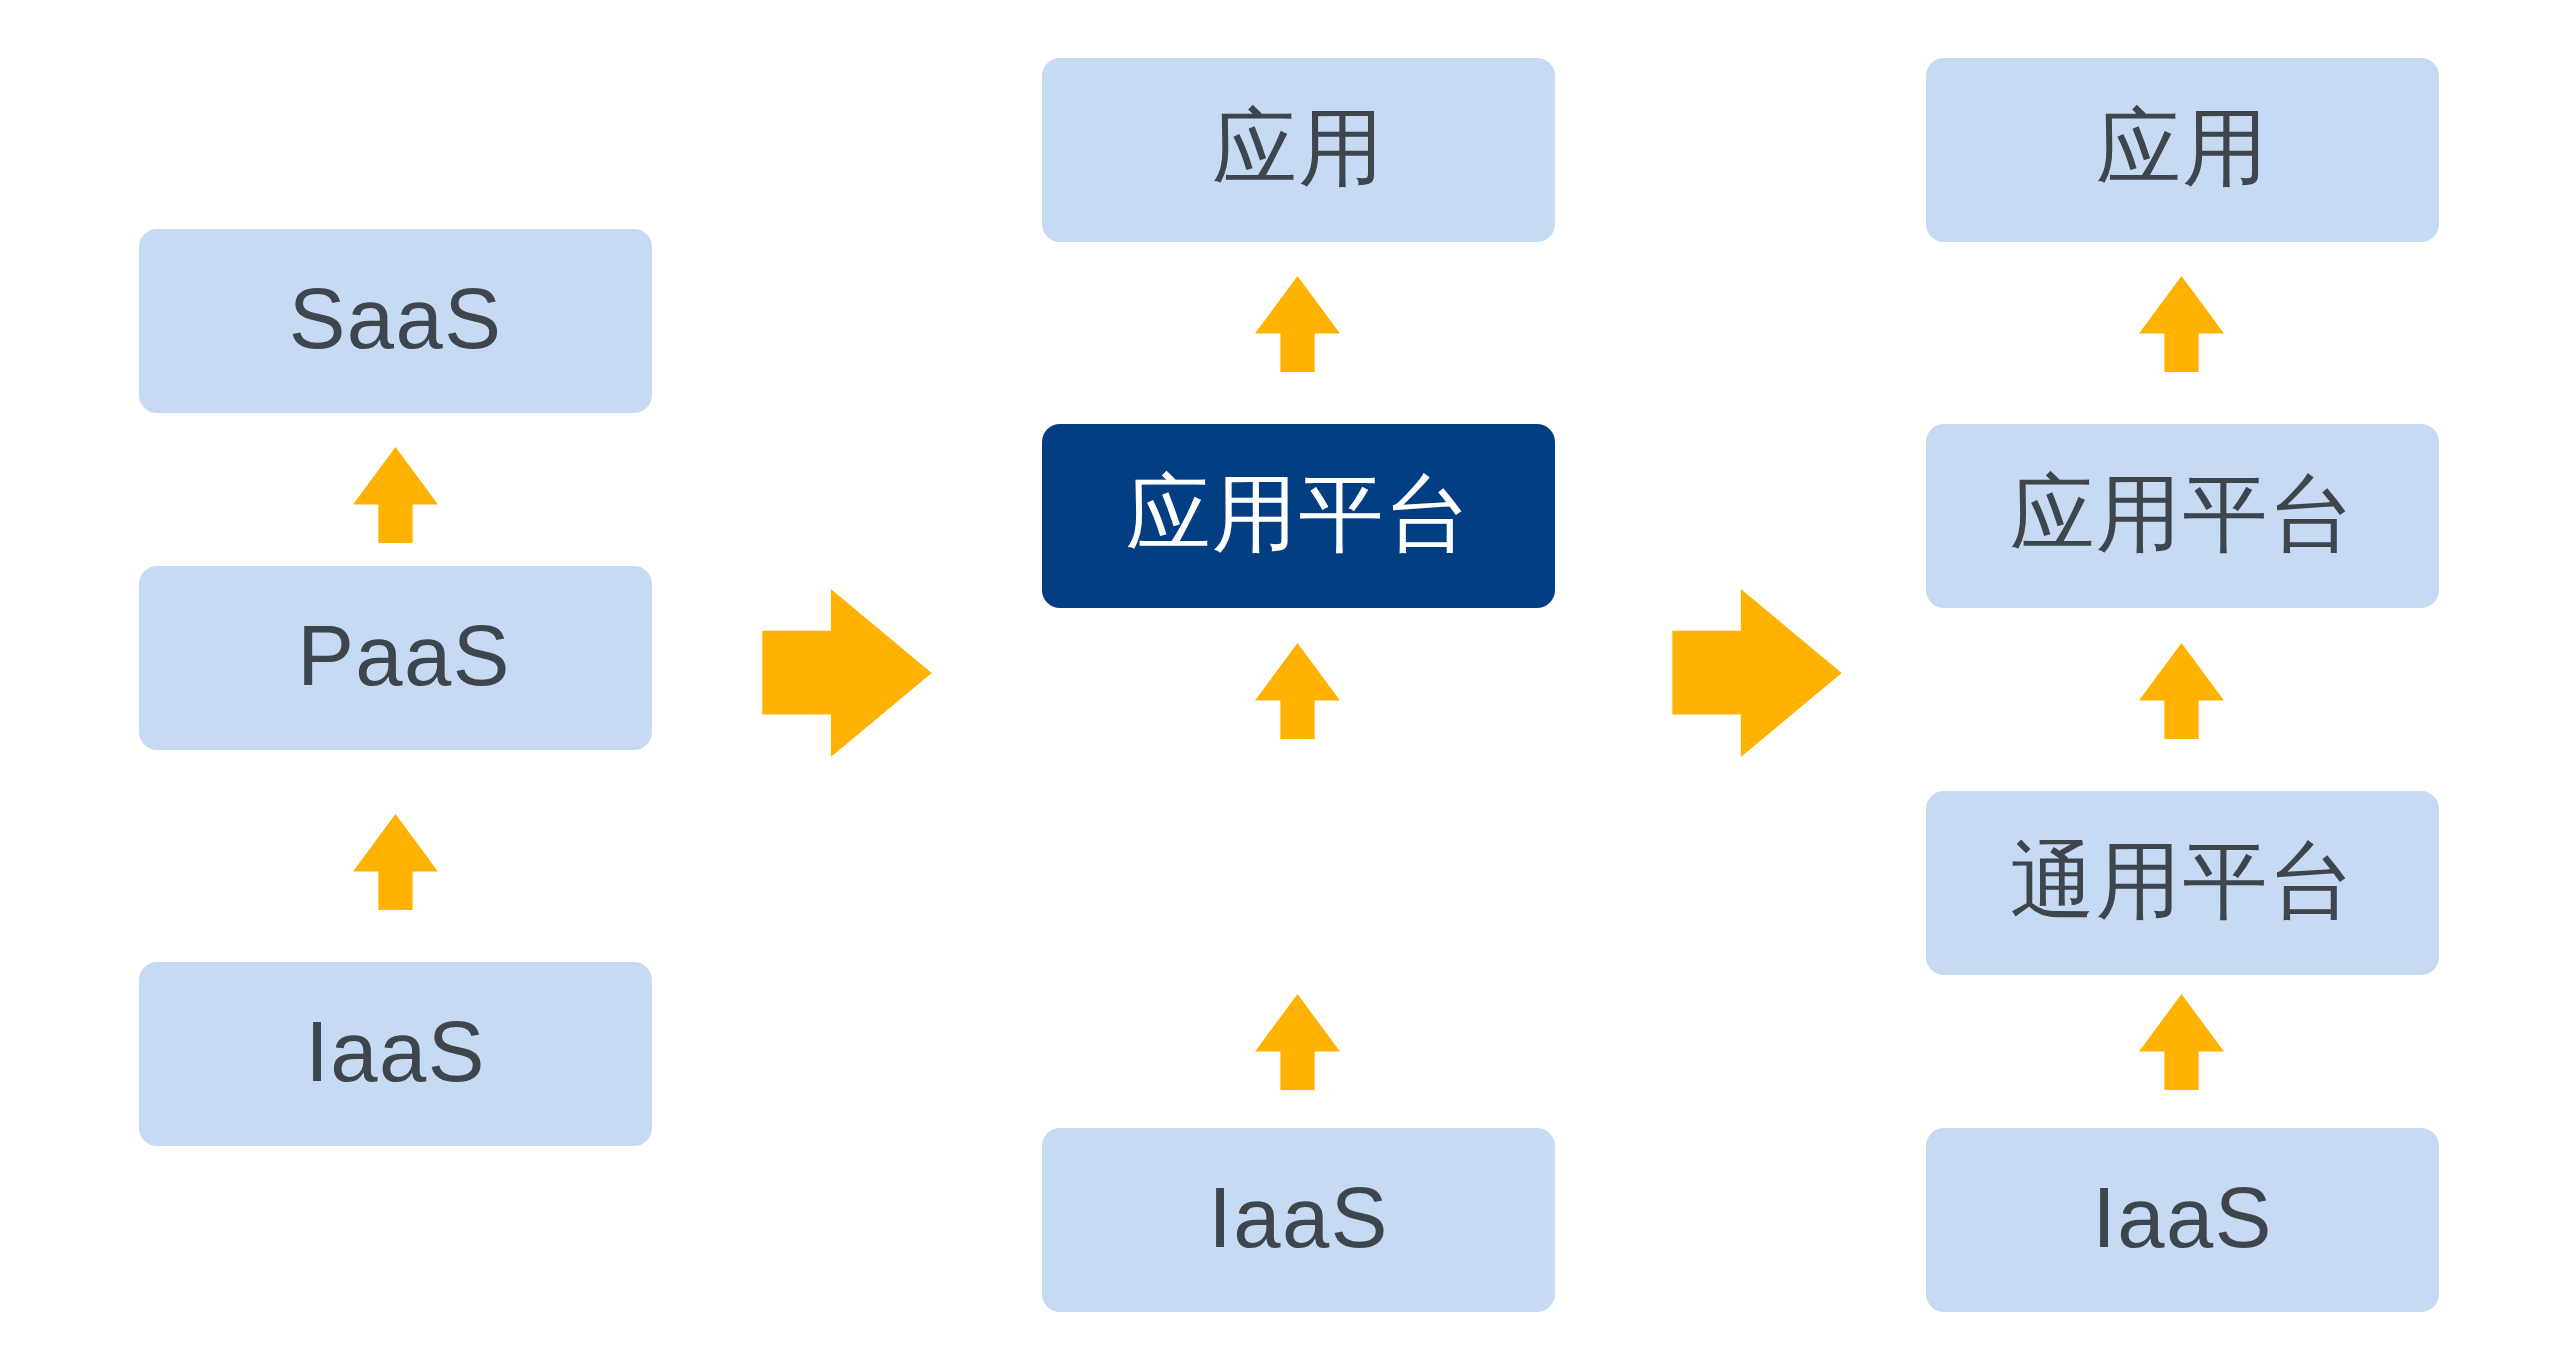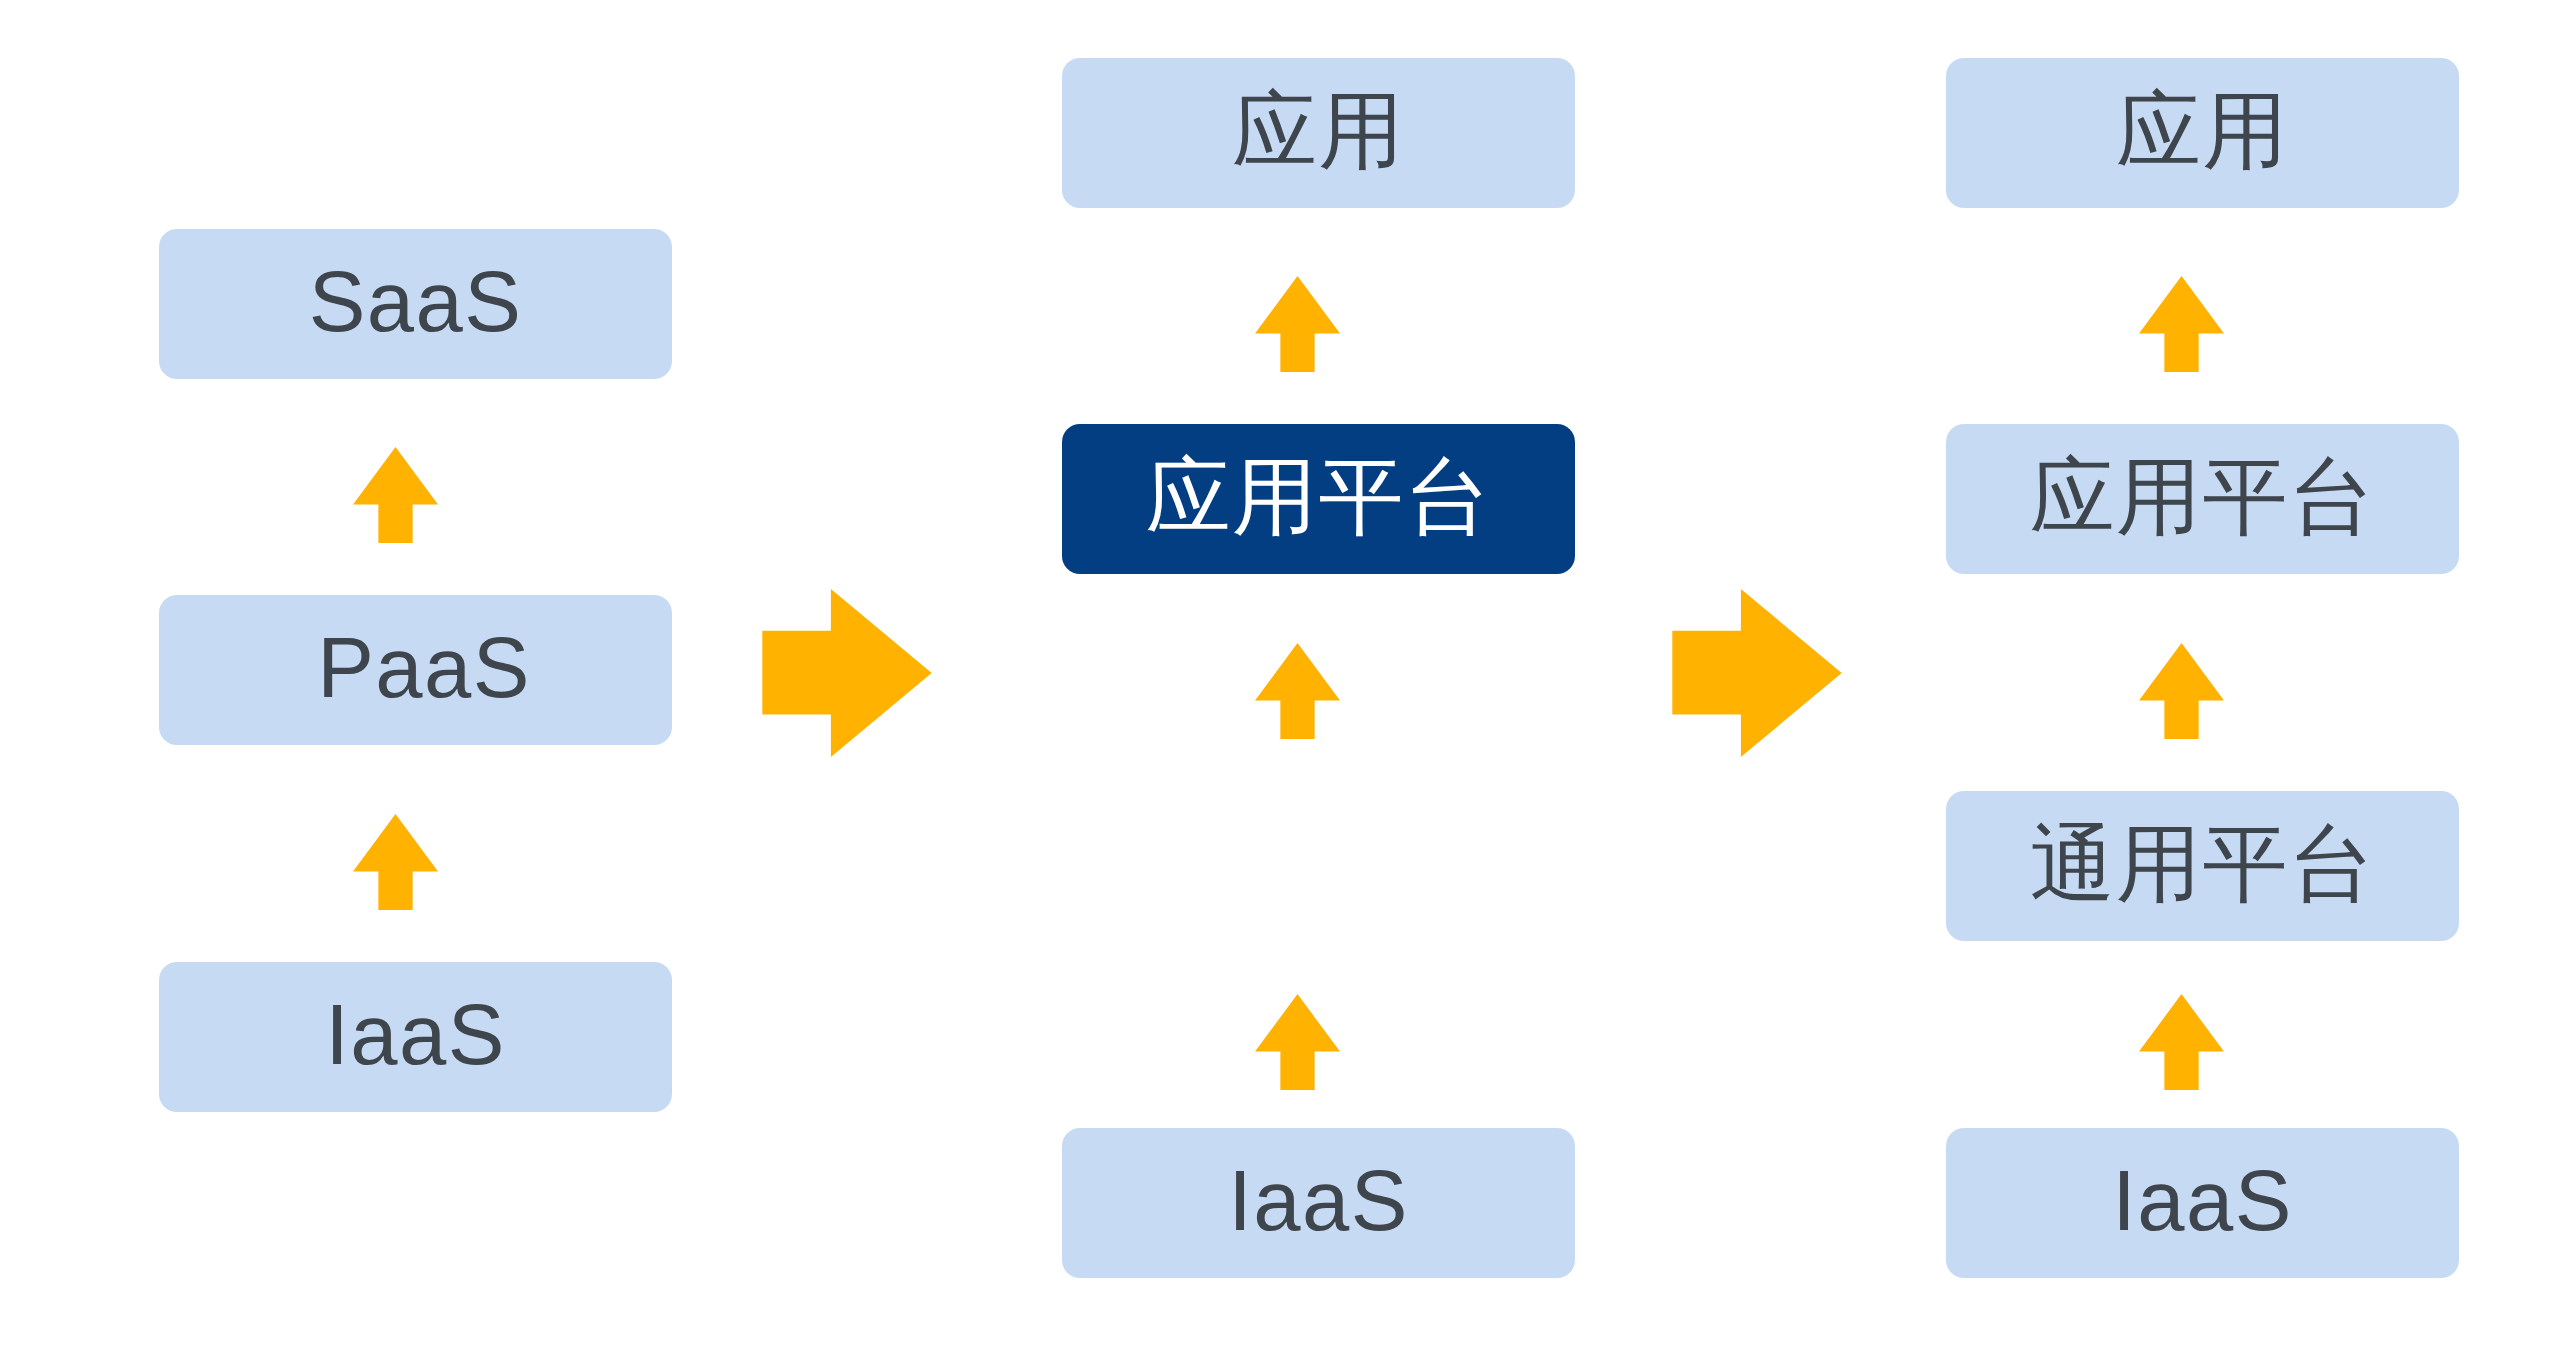--- a/index.html
+++ b/index.html
@@ -11,27 +11,26 @@
     position: relative;
     width: 2576px;
     height: 1360px;
     background: #FFFFFF;
     overflow: hidden;
     font-family: "Liberation Sans", "DejaVu Sans", sans-serif;
   }
   .box {
     position: absolute;
     width: 513px;
-    height: 150px;
+    height: 184px;
     border-radius: 18px;
     display: flex;
     align-items: center;
     justify-content: center;
     box-sizing: border-box;
-    margin-left: 20px;
   }
   .box--light {
     background: #C6DBF3;
   }
   .box--dark {
     background: #033E83;
   }
   .box__label {
     font-size: 85px;
     line-height: 1;
@@ -51,21 +50,21 @@
     width: 85px;
     height: 96px;
   }
   .arrow--right {
     width: 170px;
     height: 168px;
   }
 
   
   .pos-c1-b1 { left: 139px;  top: 229px; }
-  .pos-c1-b2 { left: 139px;  top: 595px; padding-left: 17px; }
+  .pos-c1-b2 { left: 139px;  top: 566px; padding-left: 17px; }
   .pos-c1-b3 { left: 139px;  top: 962px; }
   .pos-c1-a1 { left: 353px;  top: 447px; }
   .pos-c1-a2 { left: 353px;  top: 814px; }
 
   
   .pos-c2-b1 { left: 1042px; top: 58px; }
   .pos-c2-b2 { left: 1042px; top: 424px; }
   .pos-c2-b3 { left: 1042px; top: 791px; }
   .pos-c2-b4 { left: 1042px; top: 1128px; }
   .pos-c2-a1 { left: 1255px; top: 276px; }

